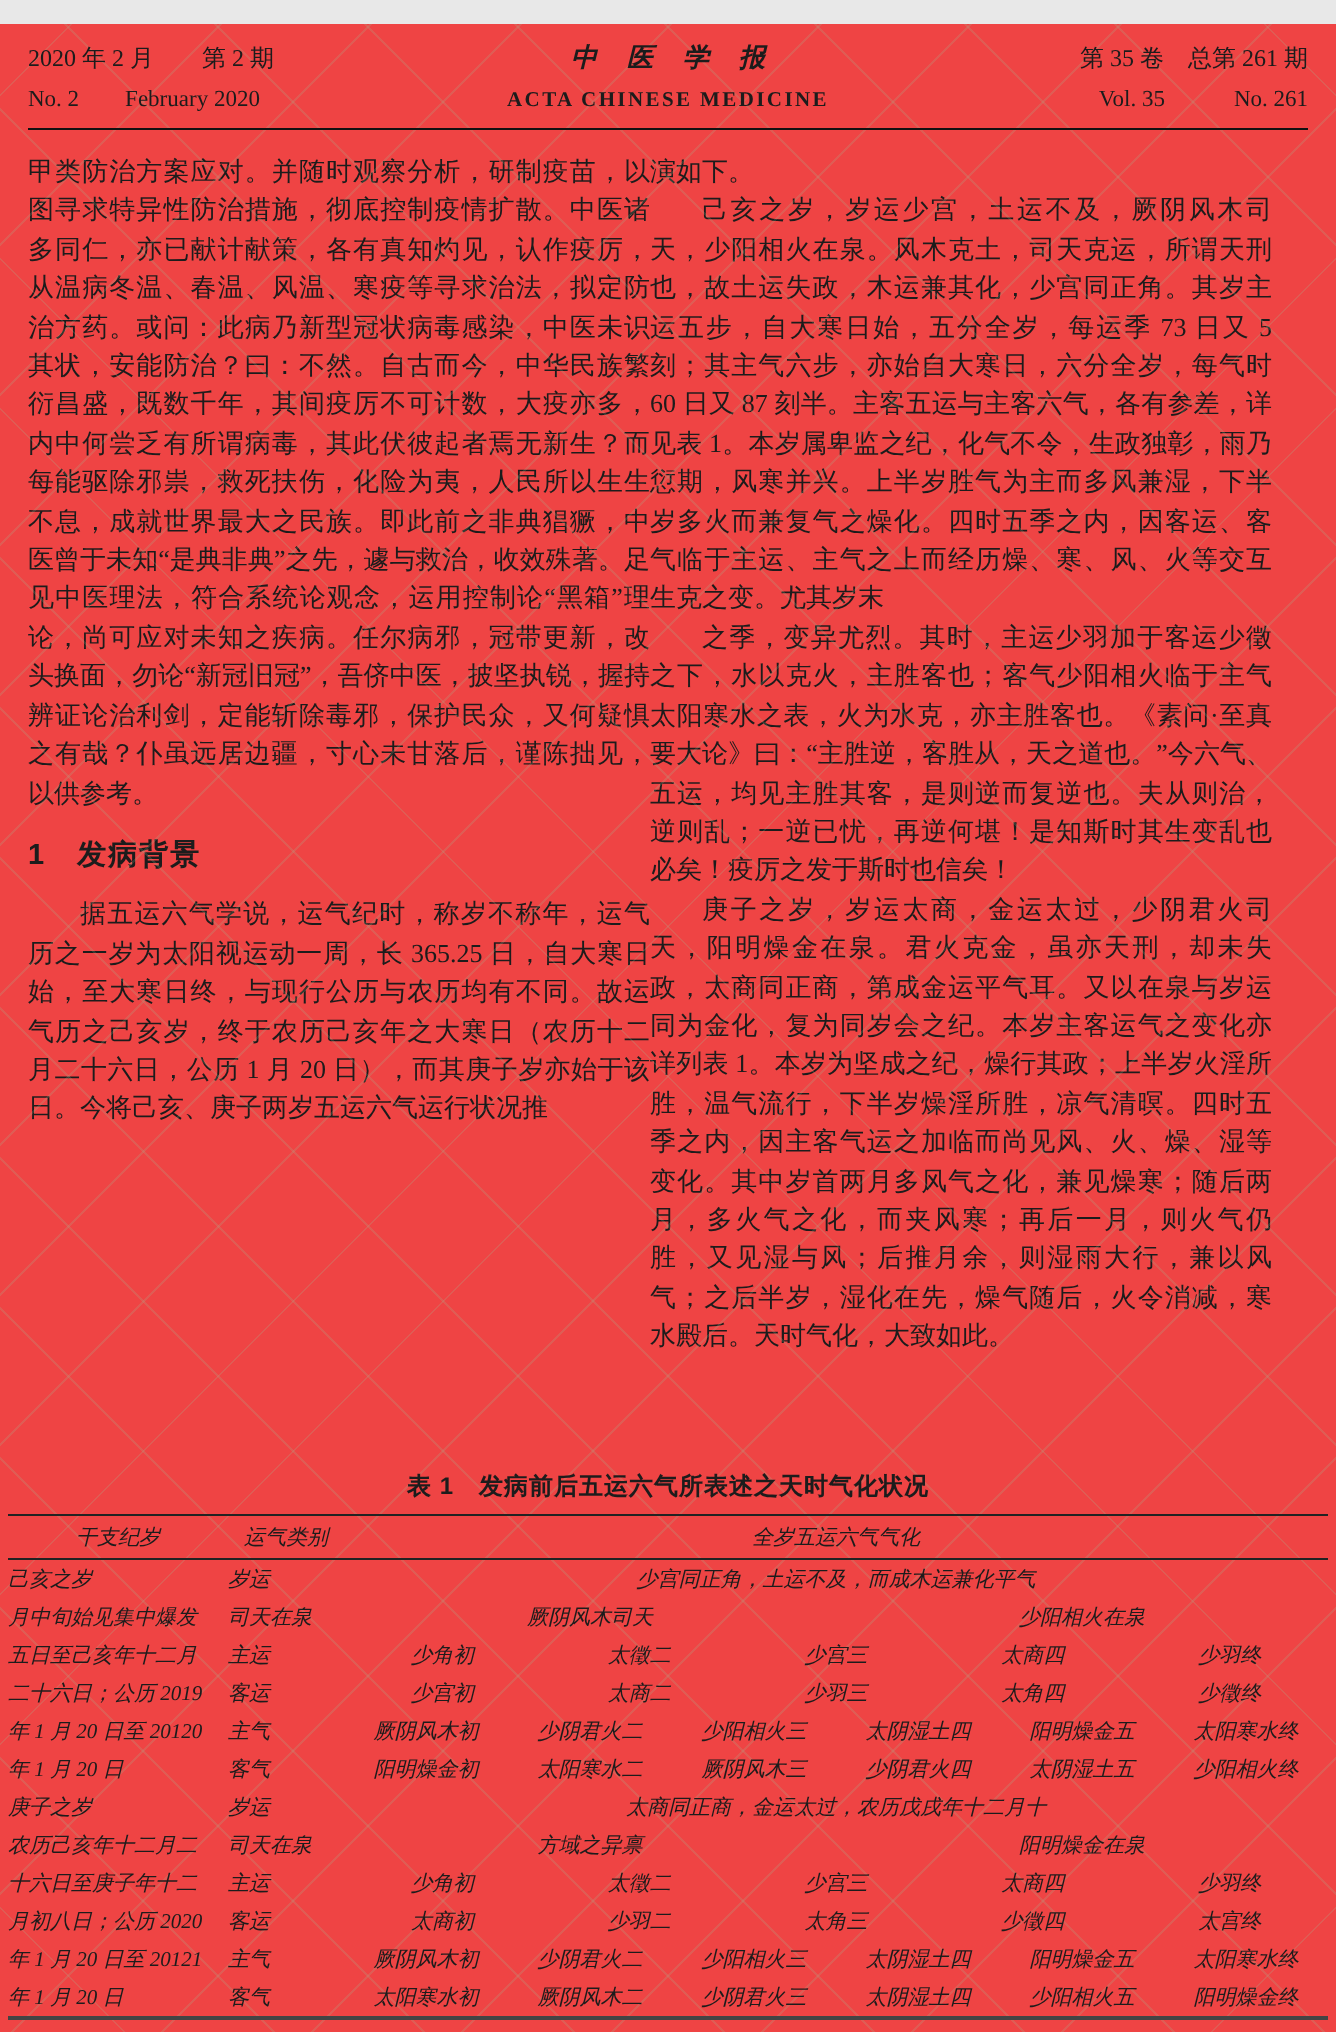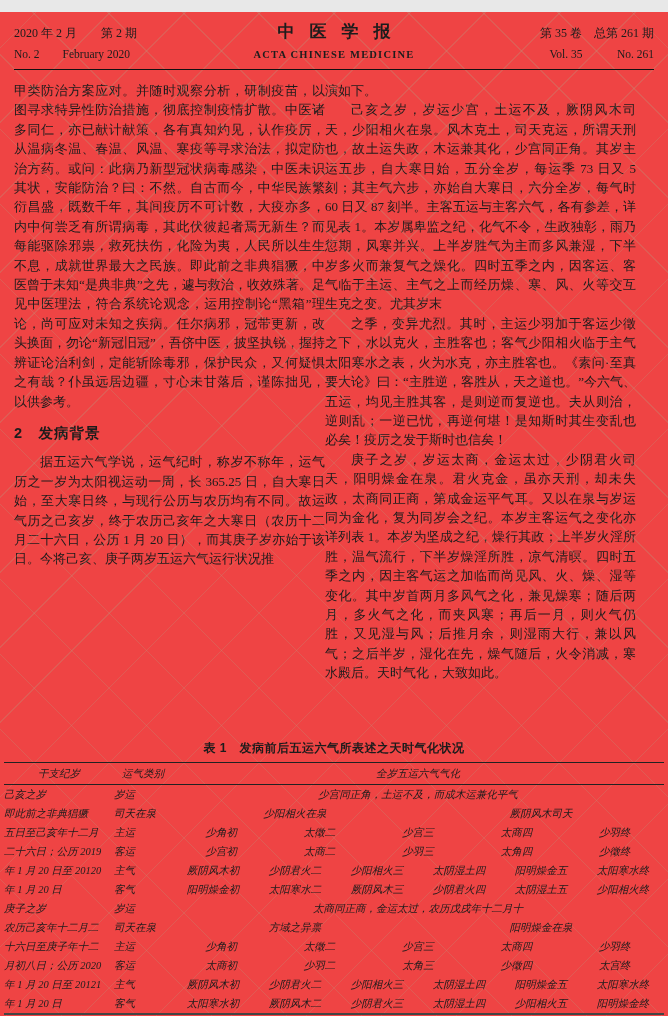--- a/index.html
+++ b/index.html
@@ -18,21 +18,21 @@
     background:
       repeating-linear-gradient(45deg,transparent 0 52px,rgba(150,210,165,.38) 52px 53px),
       repeating-linear-gradient(-45deg,transparent 0 52px,rgba(150,210,165,.38) 52px 53px);
   }
   
   .jheader{padding:8px 14px 0;position:relative;}
   .hrow{display:flex;justify-content:space-between;align-items:baseline;}
   .hleft,.hright{width:185px;font-size:12px;white-space:nowrap;}
   .hright{text-align:right;}
   .hcenter{flex:1;text-align:center;}
-  .jname{font-size:17px;font-weight:bold;letter-spacing:15px;text-indent:15px;}
+  .jname{font-size:13px;font-weight:bold;font-style:italic;letter-spacing:15px;text-indent:15px;}
   .jname-en{font-size:10.5px;letter-spacing:1.2px;font-weight:bold;}
   .hrow2{margin-top:4px;}
   .hleft2,.hright2{width:185px;font-size:11.5px;white-space:nowrap;}
   .hright2{text-align:right;}
   .hrule{border:none;border-top:1.6px solid #111;margin:7px 0 0;}
   
   .columns{display:flex;gap:0;padding:11px 14px 0;height:652px;overflow:hidden;}
   .col{width:311px;font-size:13px;line-height:19.4px;text-align:justify;}
   .col p{margin:0;text-indent:2em;}
   .col p.noindent{text-indent:0;}
@@ -83,21 +83,21 @@
       <span class="hleft2">No. 2　　February 2020</span>
       <span class="hcenter jname-en">ACTA CHINESE MEDICINE</span>
       <span class="hright2">Vol. 35　　　No. 261</span>
     </div>
     <hr class="hrule">
   </div>
 
   <div class="columns">
     <div class="col">
       <p class="noindent">甲类防治方案应对。并随时观察分析，研制疫苗，以图寻求特异性防治措施，彻底控制疫情扩散。中医诸多同仁，亦已献计献策，各有真知灼见，认作疫厉，从温病冬温、春温、风温、寒疫等寻求治法，拟定防治方药。或问：此病乃新型冠状病毒感染，中医未识其状，安能防治？曰：不然。自古而今，中华民族繁衍昌盛，既数千年，其间疫厉不可计数，大疫亦多，内中何尝乏有所谓病毒，其此伏彼起者焉无新生？而每能驱除邪祟，救死扶伤，化险为夷，人民所以生生不息，成就世界最大之民族。即此前之非典猖獗，中医曾于未知“是典非典”之先，遽与救治，收效殊著。足见中医理法，符合系统论观念，运用控制论“黑箱”理论，尚可应对未知之疾病。任尔病邪，冠带更新，改头换面，勿论“新冠旧冠”，吾侪中医，披坚执锐，握持辨证论治利剑，定能斩除毒邪，保护民众，又何疑惧之有哉？仆虽远居边疆，寸心未甘落后，谨陈拙见，以供参考。</p>
-      <div class="section-h">2　发病背景</div>
+      <div class="section-h">1　发病背景</div>
       <p>据五运六气学说，运气纪时，称岁不称年，运气历之一岁为太阳视运动一周，长 365.25 日，自大寒日始，至大寒日终，与现行公历与农历均有不同。故运气历之己亥岁，终于农历己亥年之大寒日（农历十二月二十六日，公历 1 月 20 日），而其庚子岁亦始于该日。今将己亥、庚子两岁五运六气运行状况推</p>
     </div>
     <div class="col">
       <p class="noindent">演如下。</p>
       <p>己亥之岁，岁运少宫，土运不及，厥阴风木司天，少阳相火在泉。风木克土，司天克运，所谓天刑也，故土运失政，木运兼其化，少宫同正角。其岁主运五步，自大寒日始，五分全岁，每运季 73 日又 5 刻；其主气六步，亦始自大寒日，六分全岁，每气时 60 日又 87 刻半。主客五运与主客六气，各有参差，详见表 1。本岁属卑监之纪，化气不令，生政独彰，雨乃愆期，风寒并兴。上半岁胜气为主而多风兼湿，下半岁多火而兼复气之燥化。四时五季之内，因客运、客气临于主运、主气之上而经历燥、寒、风、火等交互生克之变。尤其岁末</p>
       <p>之季，变异尤烈。其时，主运少羽加于客运少徵之下，水以克火，主胜客也；客气少阳相火临于主气太阳寒水之表，火为水克，亦主胜客也。《素问·至真要大论》曰：“主胜逆，客胜从，天之道也。”今六气、五运，均见主胜其客，是则逆而复逆也。夫从则治，逆则乱；一逆已忧，再逆何堪！是知斯时其生变乱也必矣！疫厉之发于斯时也信矣！</p>
       <p>庚子之岁，岁运太商，金运太过，少阴君火司天，阳明燥金在泉。君火克金，虽亦天刑，却未失政，太商同正商，第成金运平气耳。又以在泉与岁运同为金化，复为同岁会之纪。本岁主客运气之变化亦详列表 1。本岁为坚成之纪，燥行其政；上半岁火淫所胜，温气流行，下半岁燥淫所胜，凉气清暝。四时五季之内，因主客气运之加临而尚见风、火、燥、湿等变化。其中岁首两月多风气之化，兼见燥寒；随后两月，多火气之化，而夹风寒；再后一月，则火气仍胜，又见湿与风；后推月余，则湿雨大行，兼以风气；之后半岁，湿化在先，燥气随后，火令消减，寒水殿后。天时气化，大致如此。</p>
     </div>
   </div>
 
@@ -111,25 +111,25 @@
       </div>
       <div id="table-rows">
           <div class="trow">
             <span class="c1">己亥之岁</span>
             <span class="c2">岁运</span>
             <span class="cells">
               <span class="cell">少宫同正角，土运不及，而成木运兼化平气</span>
             </span>
           </div>
           <div class="trow">
-            <span class="c1">即此前之非典猖獗</span>
+            <span class="c1">月中旬始见集中爆发</span>
             <span class="c2">司天在泉</span>
             <span class="cells">
+              <span class="cell">厥阴风木司天</span>
               <span class="cell">少阳相火在泉</span>
-              <span class="cell">厥阴风木司天</span>
             </span>
           </div>
           <div class="trow">
             <span class="c1">五日至己亥年十二月</span>
             <span class="c2">主运</span>
             <span class="cells">
               <span class="cell">少角初</span>
               <span class="cell">太徵二</span>
               <span class="cell">少宫三</span>
               <span class="cell">太商四</span>

